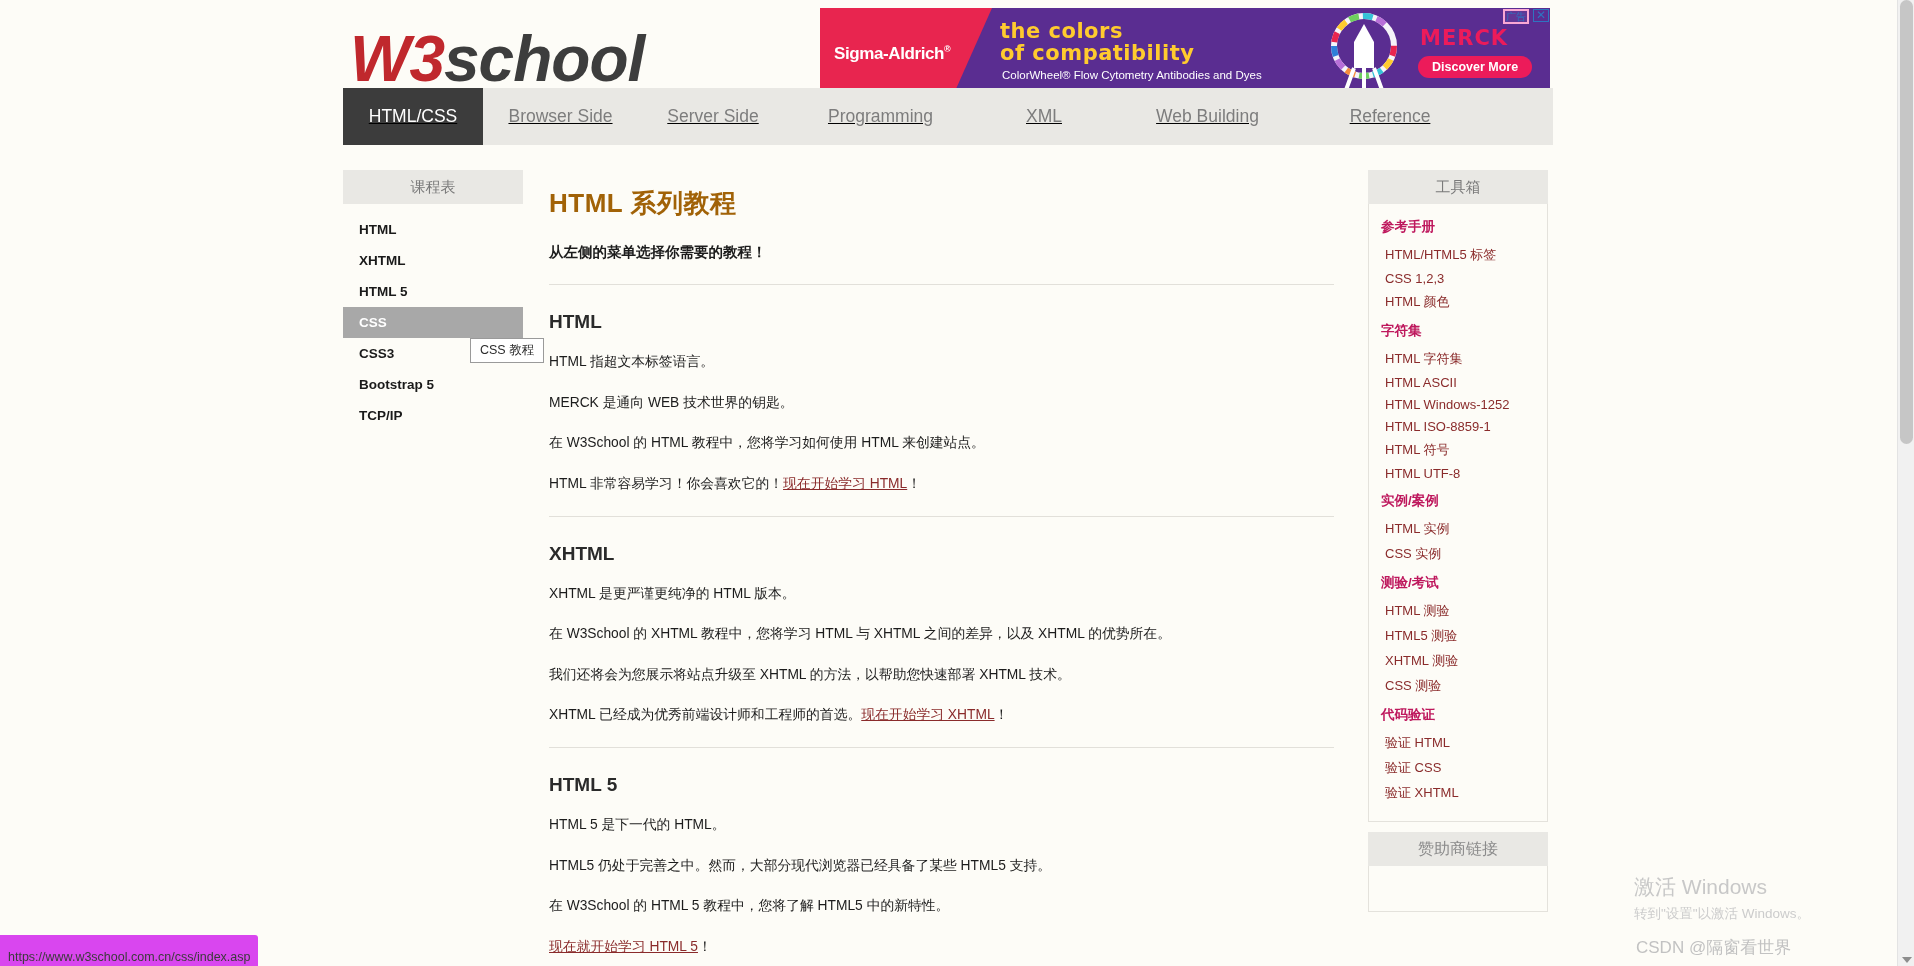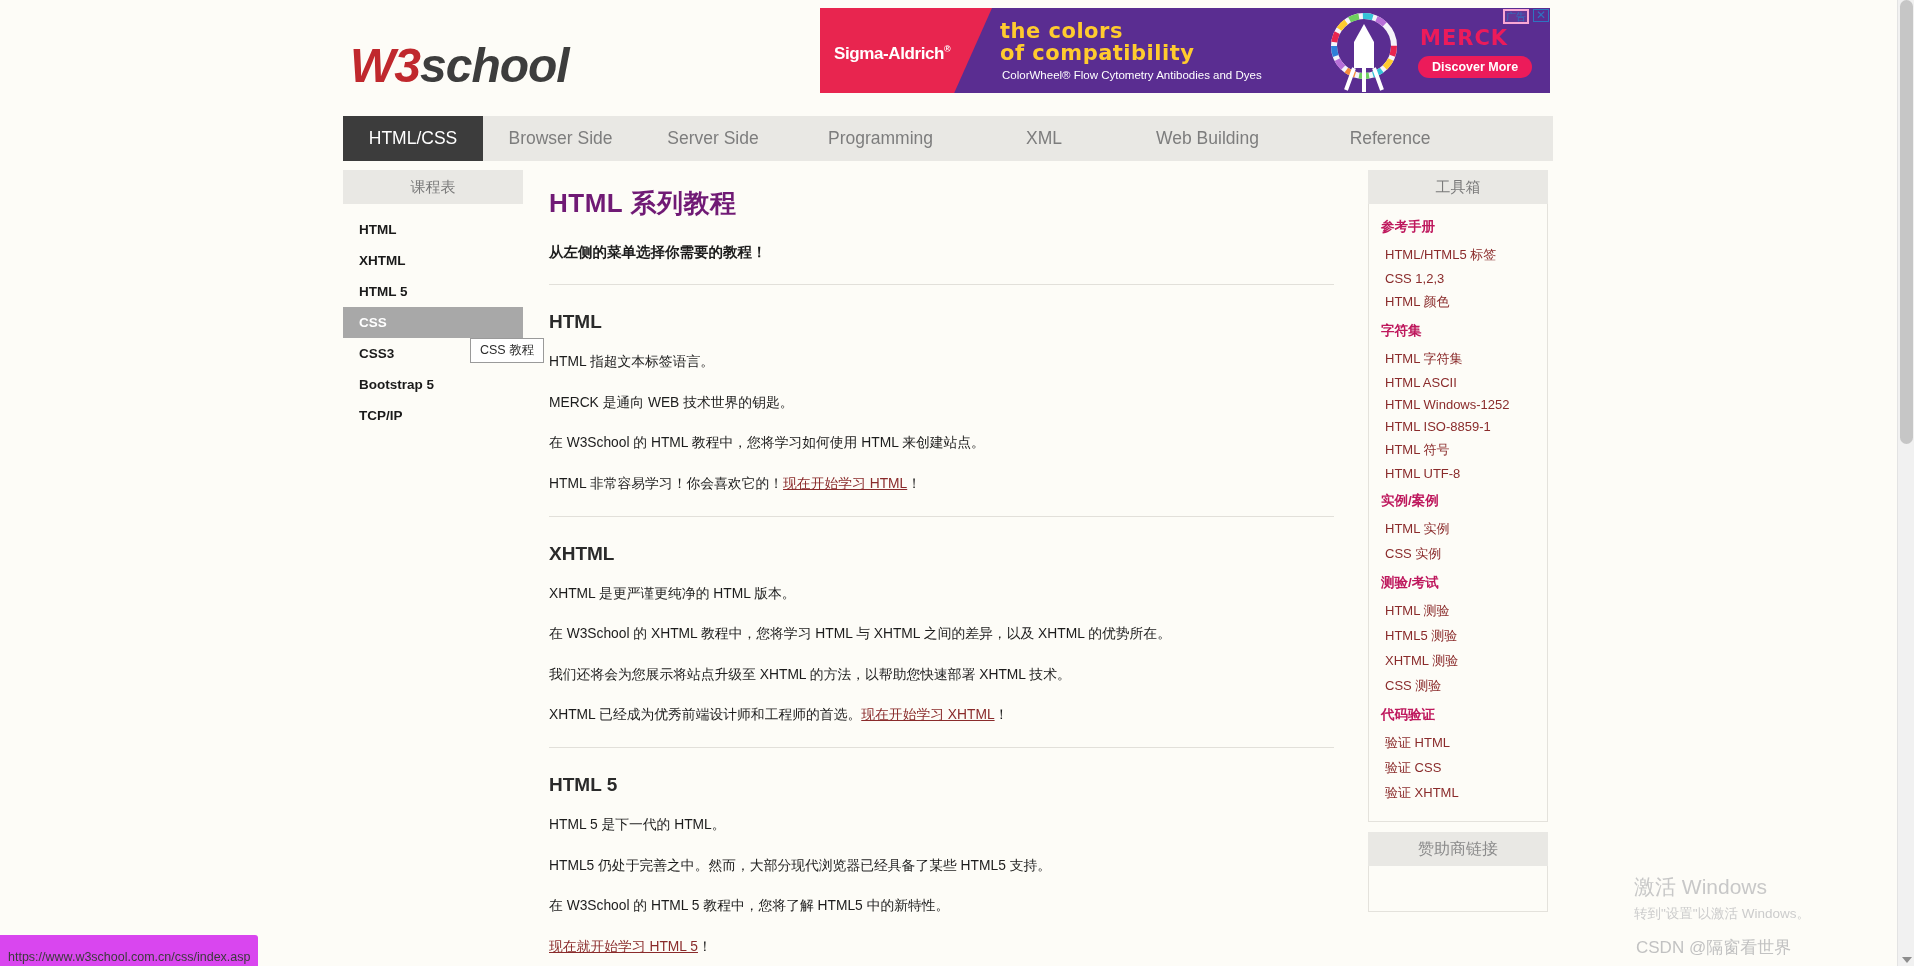--- a/index.html
+++ b/index.html
@@ -25,22 +25,22 @@
     position: absolute; bottom: 3px; left: 4px;
     width: 0; height: 0;
     border-left: 5px solid transparent; border-right: 5px solid transparent;
     border-top: 6px solid #8d8d8d;
   }
 
   
   .header { position: absolute; left: 0; top: 0; width: 1897px; height: 104px; }
   .logo {
     position: absolute; left: 350px; top: 22px;
-    font-size: 48px; font-weight: bold; font-style: italic;
-    letter-spacing: -1px; white-space: nowrap; margin-top: 16px;
+    font-size: 64px; font-weight: bold; font-style: italic;
+    letter-spacing: -1px; white-space: nowrap;
   }
   .logo .w3 { color: #c0282d; }
   .logo .school { color: #3d3d3d; }
 
   
   .ad {
     position: absolute; left: 820px; top: 8px; width: 730px; height: 85px;
     background: #5a2d91; overflow: hidden;
   }
   .ad-left {
@@ -82,22 +82,22 @@
     font-size: 10px; line-height: 11px; padding: 0 1px; background: rgba(255,255,255,0.05);
   }
   .ad-close {
     position: absolute; right: 1px; top: 1px;
     border: 1px solid #2f74c0; color: #2f74c0;
     font-size: 12px; line-height: 11px; width: 16px; height: 13px; text-align: center;
   }
 
   
   .nav {
-    position: absolute; left: 343px; top: 116px; width: 1210px; height: 45px;
-    background: #e9e8e4; display: flex; align-items: stretch;
+    position: absolute; left: 343px; top: 88px; width: 1210px; height: 57px;
+    background: #e9e8e4; display: flex; align-items: stretch; text-decoration: underline;
   }
   .nav-item {
     display: flex; align-items: center; justify-content: center;
     color: #7d7d7d; font-size: 17.5px; white-space: nowrap;
   }
   .nav-item.active { background: #3c3c3c; color: #ffffff; }
 
   
   .col-left { position: absolute; left: 343px; top: 170px; width: 180px; }
   .panel-head {
@@ -111,21 +111,21 @@
   }
   .course-item.selected { background: #a8a8a8; color: #ffffff; }
 
   .col-main {
     position: absolute; left: 523px; top: 170px; width: 845px;
     background: #fdfcf7; min-height: 800px;
   }
   .main-inner { padding: 16px 34px 0 26px; }
   h1.main-title {
     margin: 0 0 22px 0; font-size: 26px; font-weight: bold;
-    color: #701a75; letter-spacing: 0.5px;
+    color: #a16207; letter-spacing: 0.5px;
   }
   .lead { margin: 0 0 22px 0; font-size: 14.5px; font-weight: bold; color: #1c1c1c; }
   hr.rule { border: none; border-top: 1px solid #e2e0da; margin: 0 0 26px 0; }
   h2.sec-title { margin: 0 0 20px 0; font-size: 19px; font-weight: bold; color: #2a2a2a; }
   p.body { margin: 0 0 22px 0; font-size: 13.8px; color: #1c1c1c; line-height: 1.35; }
   a.inline-link { color: #8a2b2b; text-decoration: underline; }
   .sec { margin-bottom: 8px; }
 
   .col-right { position: absolute; left: 1368px; top: 170px; width: 180px; }
   .tools-body {

